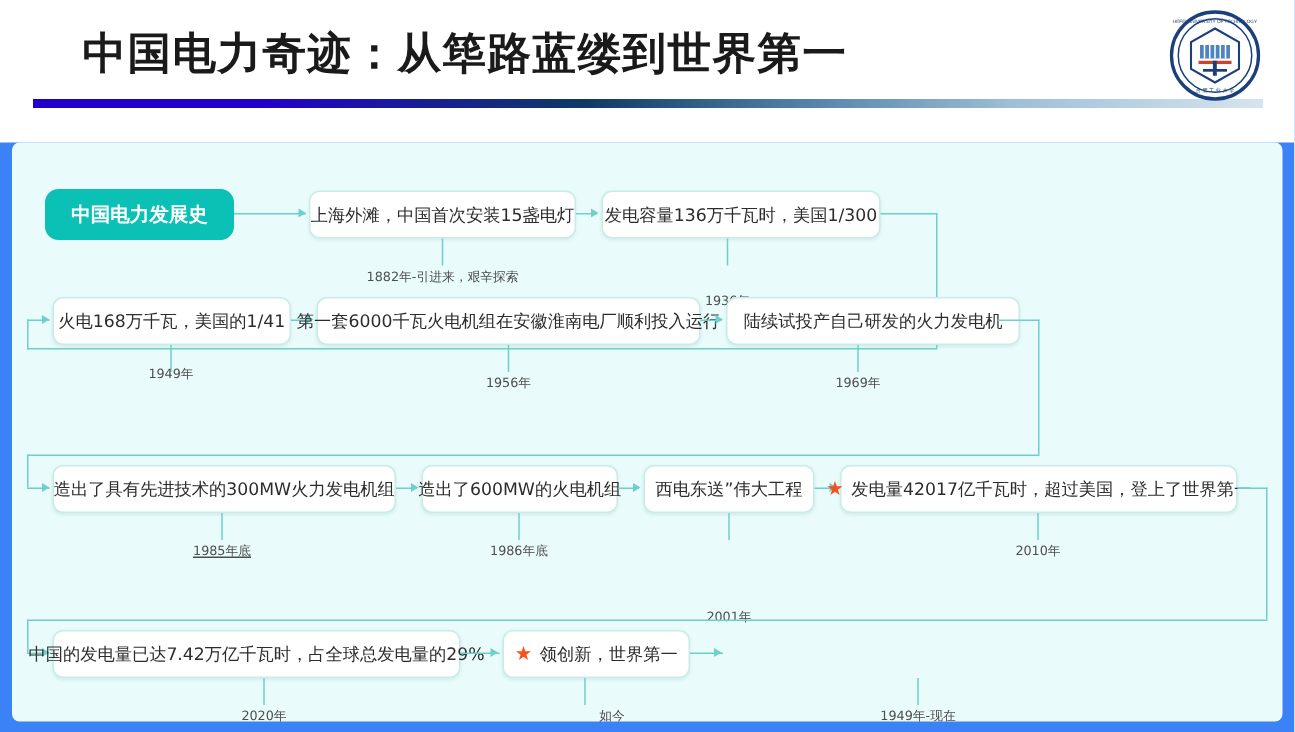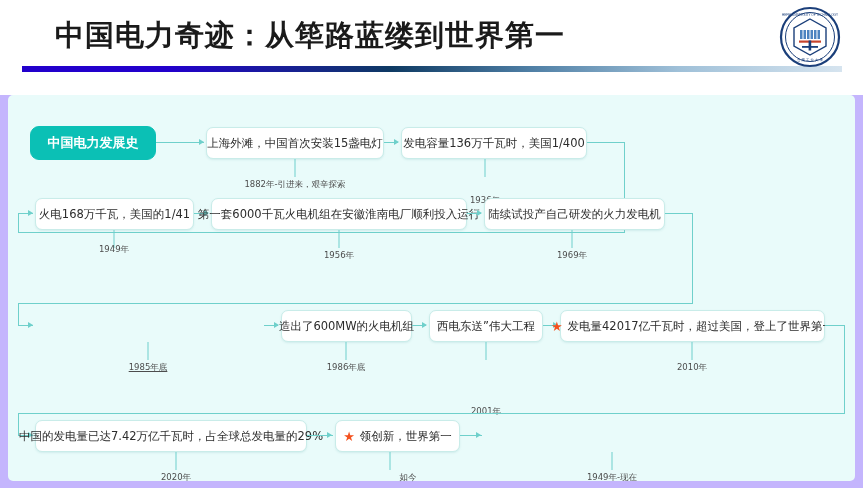--- a/index.html
+++ b/index.html
@@ -2,21 +2,21 @@
 <html><head>
 <meta charset="utf-8">
 <style>
   * { box-sizing: border-box; margin: 0; padding: 0; }
   html, body {
     width: 863px; height: 488px;
     background: #ffffff;
     font-family: "Liberation Sans", "DejaVu Sans", sans-serif;
     overflow: hidden;
   }
-  #slide { position: relative; width: 863px; height: 488px; background: #c4b5fd; }
+  #slide { position: relative; width: 863px; height: 488px; background: #3b82f6; }
 
   
   .header { position: absolute; left: 0; top: 0; width: 863px; height: 95px; background: #fff; }
   .slide-title {
     position: absolute; left: 55px; top: 16px;
     font-size: 29px; font-weight: bold; color: #1a1a1a;
     letter-spacing: 1px; white-space: nowrap;
     font-family: "DejaVu Sans", "Liberation Sans", sans-serif;
   }
   .title-rule {
@@ -109,21 +109,21 @@
     <div class="node" style="left:198px; top:32px; width:178px;">
       <span>上海外滩，中国首次安装15盏电灯</span>
     </div>
     <div class="tick" style="left:287px; top:64px; height:18px;"></div>
     <div class="caption" style="left:287px; top:84px;">1882年-引进来，艰辛探索</div>
 
     <div class="hline" style="left:376px; top:47px; width:14px;"></div>
     <div class="arrow" style="left:386px; top:43.5px;"></div>
 
     <div class="node" style="left:393px; top:32px; width:186px;">
-      <span>发电容量136万千瓦时，美国1/400</span>
+      <span>发电容量136万千瓦时，美国1/300</span>
     </div>
     <div class="tick" style="left:477px; top:64px; height:18px;"></div>
     <div class="caption" style="left:477px; top:100px;">1936年</div>
 
     <div class="hline" style="left:579px; top:47px; width:38px;"></div>
     <div class="vline" style="left:616px; top:47px; height:90px;"></div>
     <div class="hline" style="left:10px; top:137px; width:607px;"></div>
     <div class="vline" style="left:10px; top:118px; height:20px;"></div>
 
     <div class="hline" style="left:10px; top:118px; width:15px;"></div>
@@ -140,34 +140,37 @@
 
     <div class="node" style="left:203px; top:103px; width:256px;">
       <span>第一套6000千瓦火电机组在安徽淮南电厂顺利投入运行</span>
     </div>
     <div class="tick" style="left:331px; top:135px; height:18px;"></div>
     <div class="caption" style="left:331px; top:155px;">1956年</div>
 
     <div class="hline" style="left:459px; top:118px; width:14px;"></div>
     <div class="arrow" style="left:469px; top:114.5px;"></div>
 
-    <div class="node" style="left:476px; top:103px; width:181px;">
+    <div class="node" style="left:476px; top:103px; width:196px;">
       <span>陆续试投产自己研发的火力发电机</span>
     </div>
     <div class="tick" style="left:564px; top:135px; height:18px;"></div>
     <div class="caption" style="left:564px; top:155px;">1969年</div>
 
     <div class="hline" style="left:657px; top:118px; width:28px;"></div>
     <div class="vline" style="left:684px; top:118px; height:90px;"></div>
     <div class="hline" style="left:10px; top:208px; width:675px;"></div>
     <div class="vline" style="left:10px; top:208px; height:22px;"></div>
 
     <div class="hline" style="left:10px; top:230px; width:15px;"></div>
     <div class="arrow" style="left:20px; top:226.5px;"></div>
 
+    <div class="node" style="left:27px; top:215px; width:229px;">
+      <span>造出了具有先进技术的300MW火力发电机组</span>
+    </div>
     <div class="tick" style="left:140px; top:247px; height:18px;"></div>
     <div class="caption" style="left:140px; top:267px;text-decoration:underline;">1985年底</div>
 
     <div class="hline" style="left:256px; top:230px; width:14px;"></div>
     <div class="arrow" style="left:266px; top:226.5px;"></div>
 
     <div class="node" style="left:273px; top:215px; width:131px;">
       <span>造出了600MW的火电机组</span>
     </div>
     <div class="tick" style="left:338px; top:247px; height:18px;"></div>

